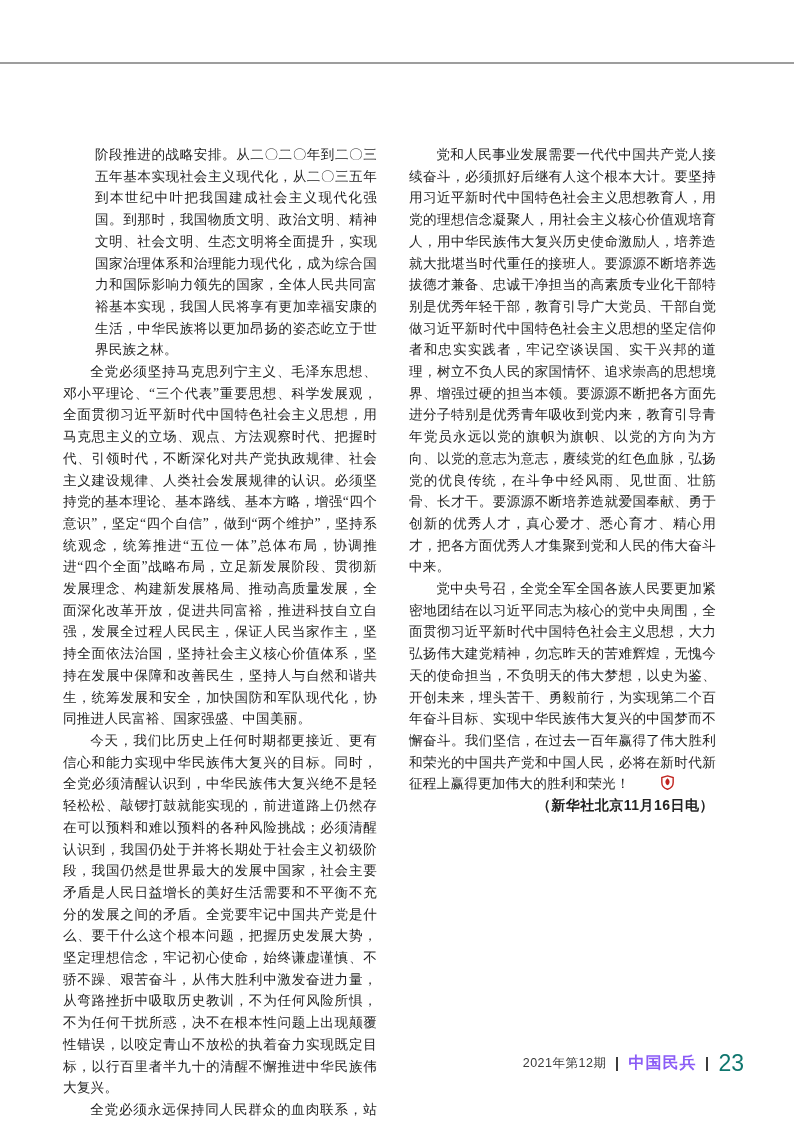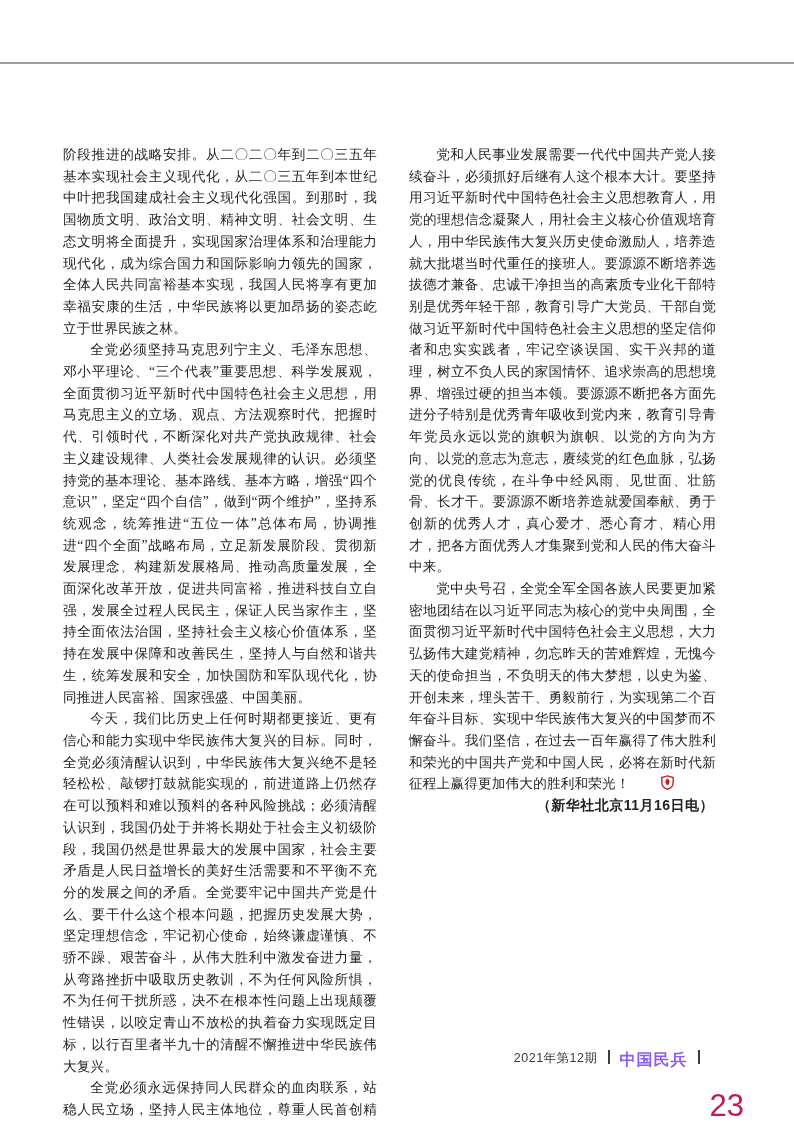--- a/index.html
+++ b/index.html
@@ -23,46 +23,46 @@
   .col.right-col{width:307px;}
   .para{
     margin:0;
     font-size:13.6px;
     line-height:21.7px;
     color:#1f1f1f;
     text-align:justify;
     text-indent:2em;
     letter-spacing:0.2px;
   }
-  .no-indent{text-indent:0;}
+  .no-indent{text-indent:0;margin-left:32px;}
   .end-icon{
     display:inline-block;
     width:13px;height:15px;
     margin-left:4px;
     vertical-align:-2px;
   }
   .byline{
     margin:2px 2px 0 0;
     text-align:right;
     font-family:"Liberation Sans","DejaVu Sans",sans-serif;
     font-weight:700;
     font-size:14px;
     color:#222;
     letter-spacing:0.5px;
   }
   .footer{
     position:absolute;
     right:50px;top:1050px;
-    display:flex;align-items:flex-start;gap:10px;
+    display:flex;align-items:center;gap:10px;
     font-family:"Liberation Sans","DejaVu Sans",sans-serif;
   }
   .footer .issue{font-size:12.5px;color:#3a3a3a;letter-spacing:0.5px;}
   .footer .sep{width:2px;height:14px;background:#3c3c3c;}
   .footer .magazine{font-size:16px;font-weight:700;color:#8b5cf6;letter-spacing:1px;}
-  .footer .pageno{font-size:31px;color:#be185d;margin-top:38px;}
+  .footer .pageno{font-size:23px;color:#0f766e;}
 </style>
 </head>
 <body>
 
 <div class="page">
 
   <div class="top-rule"></div>
 
   <div class="content">
 

